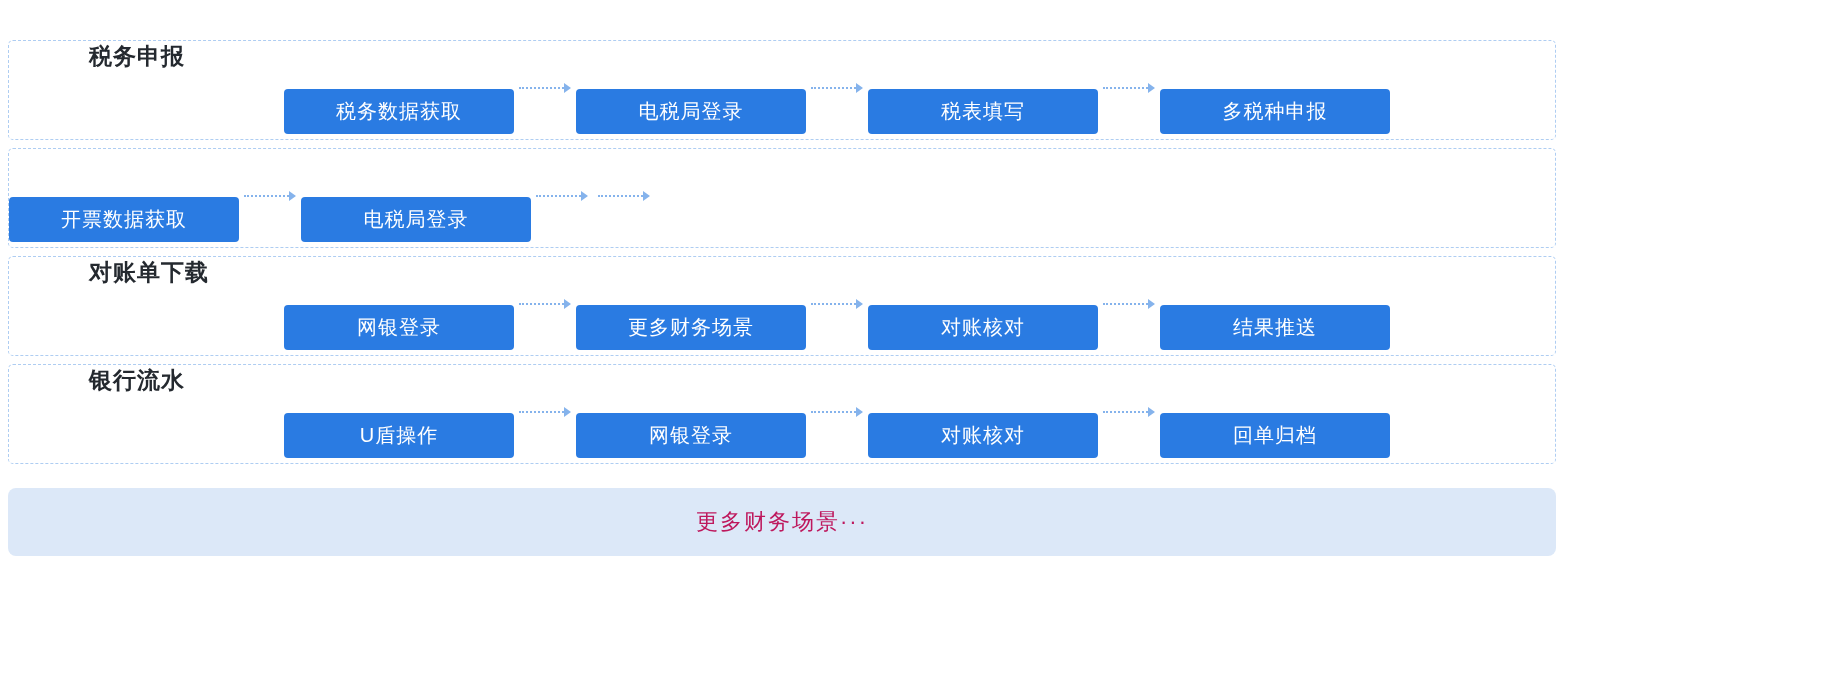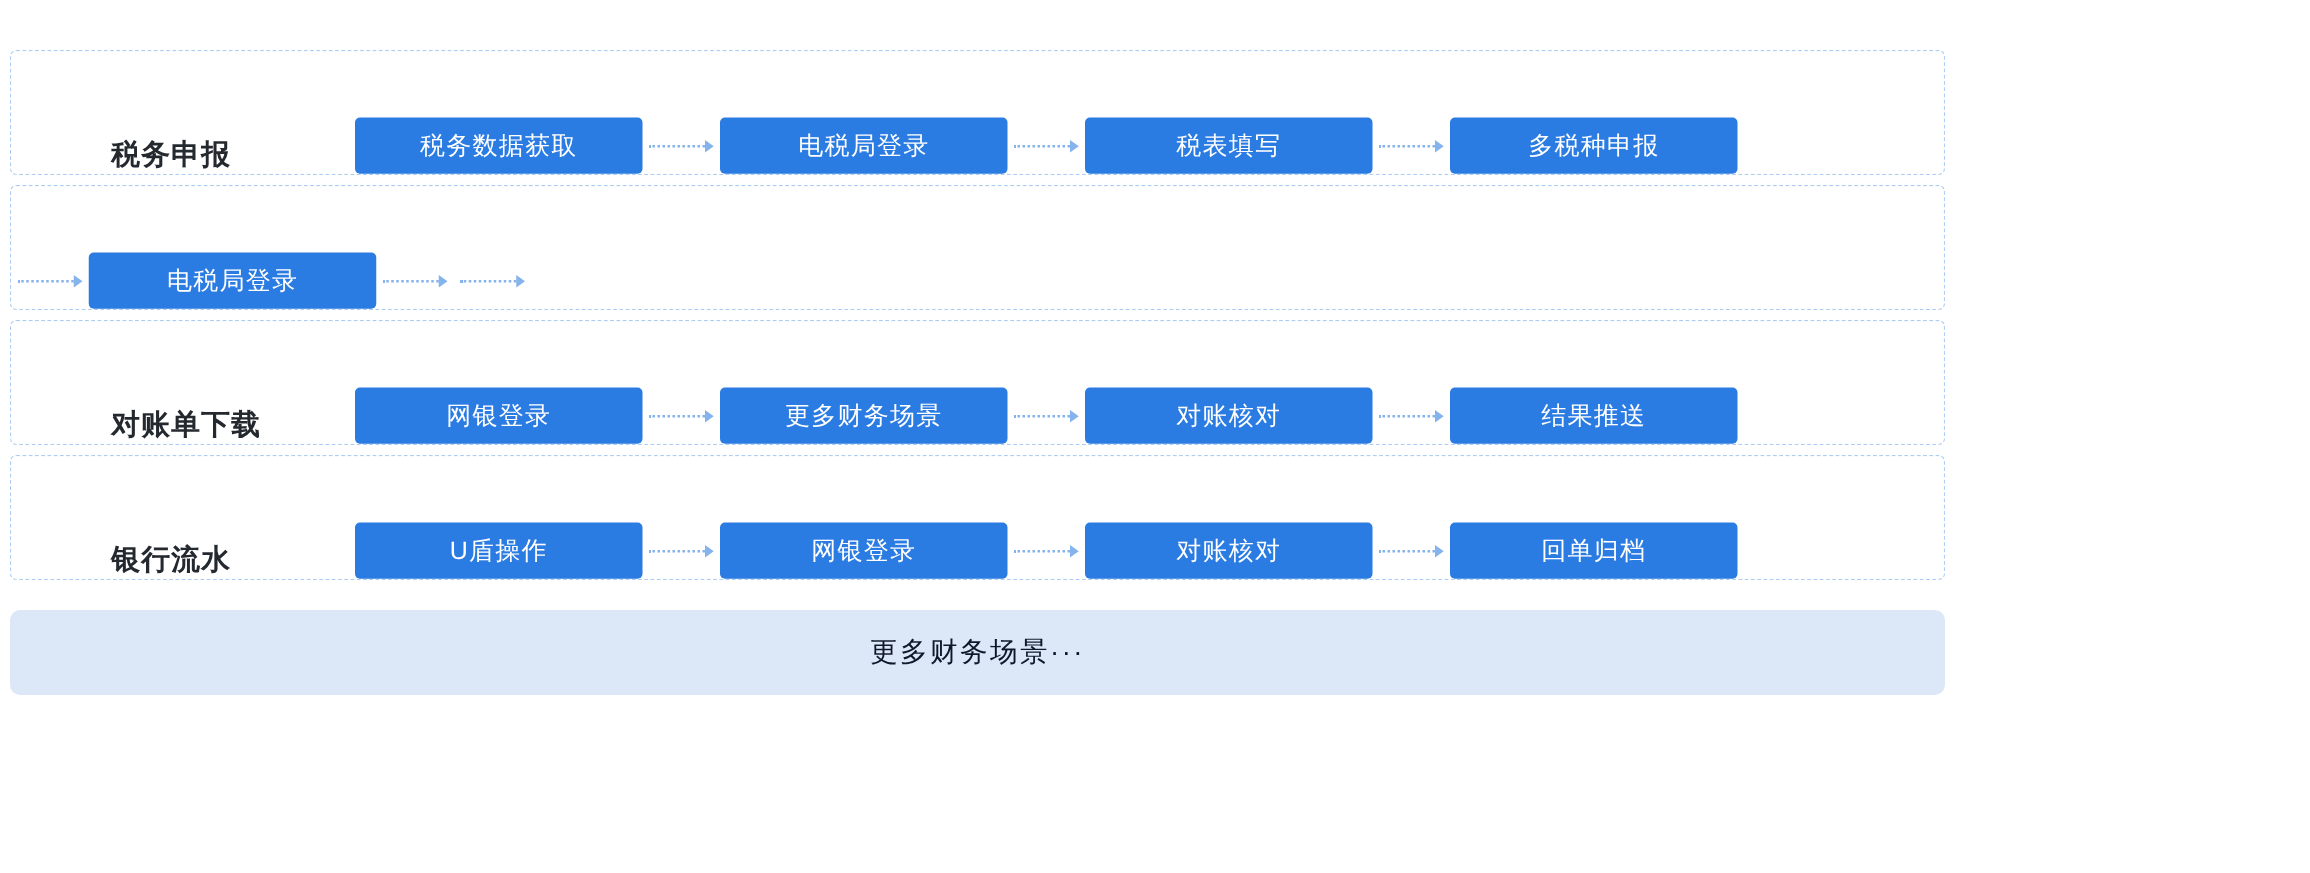--- a/index.html
+++ b/index.html
@@ -16,21 +16,21 @@
     height: 698px;
     padding-top: 40px;
   }
   .flow-row {
     width: 1548px;
     height: 100px;
     margin: 0 0 8px 8px;
     border: 1px dashed #aecdf2;
     border-radius: 5px;
     display: flex;
-    align-items: flex-end;
+    align-items: flex-start;
   }
   .row-label {
     width: 275px;
     padding-left: 80px;
     font-size: 23px;
     font-weight: bold;
     color: #24292f;
     letter-spacing: 1px;
   }
   .steps {
@@ -42,20 +42,21 @@
     height: 45px;
     background: #2a7be2;
     border-radius: 4px;
     color: #ffffff;
     font-size: 20px;
     display: flex;
     align-items: center;
     justify-content: center;
     cursor: pointer;
     letter-spacing: 1px;
+    margin-top: 48px;
   }
   .arrow {
     width: 62px;
     display: flex;
     align-items: center;
     padding: 0 5px;
   }
   .arrow .line {
     flex: 1;
     border-top: 2px dotted #85b3ec;
@@ -73,21 +74,21 @@
     height: 68px;
     margin: 24px 0 0 8px;
     background: #dce8f8;
     border-radius: 8px;
     display: flex;
     align-items: center;
     justify-content: center;
   }
   .footer-text {
     font-size: 22px;
-    color: #0f172a;
+    color: #be185d;
     letter-spacing: 2px;
   }
 </style>
 </head>
 <body>
 
 <div class="canvas">
 
   <div class="flow-row">
     <div class="row-label">税务申报</div>
@@ -106,20 +107,21 @@
       <div class="arrow">
           <span class="line"></span>
           <span class="head"></span>
         </div>
       <div class="step-btn">多税种申报</div>
     </div>
   </div>
 
   <div class="flow-row">
     <div class="steps">
+      <div class="step-btn">开票数据获取</div>
       <div class="arrow">
           <span class="line"></span>
           <span class="head"></span>
         </div>
       <div class="step-btn">电税局登录</div>
       <div class="arrow">
           <span class="line"></span>
           <span class="head"></span>
         </div>
       <div class="arrow">

